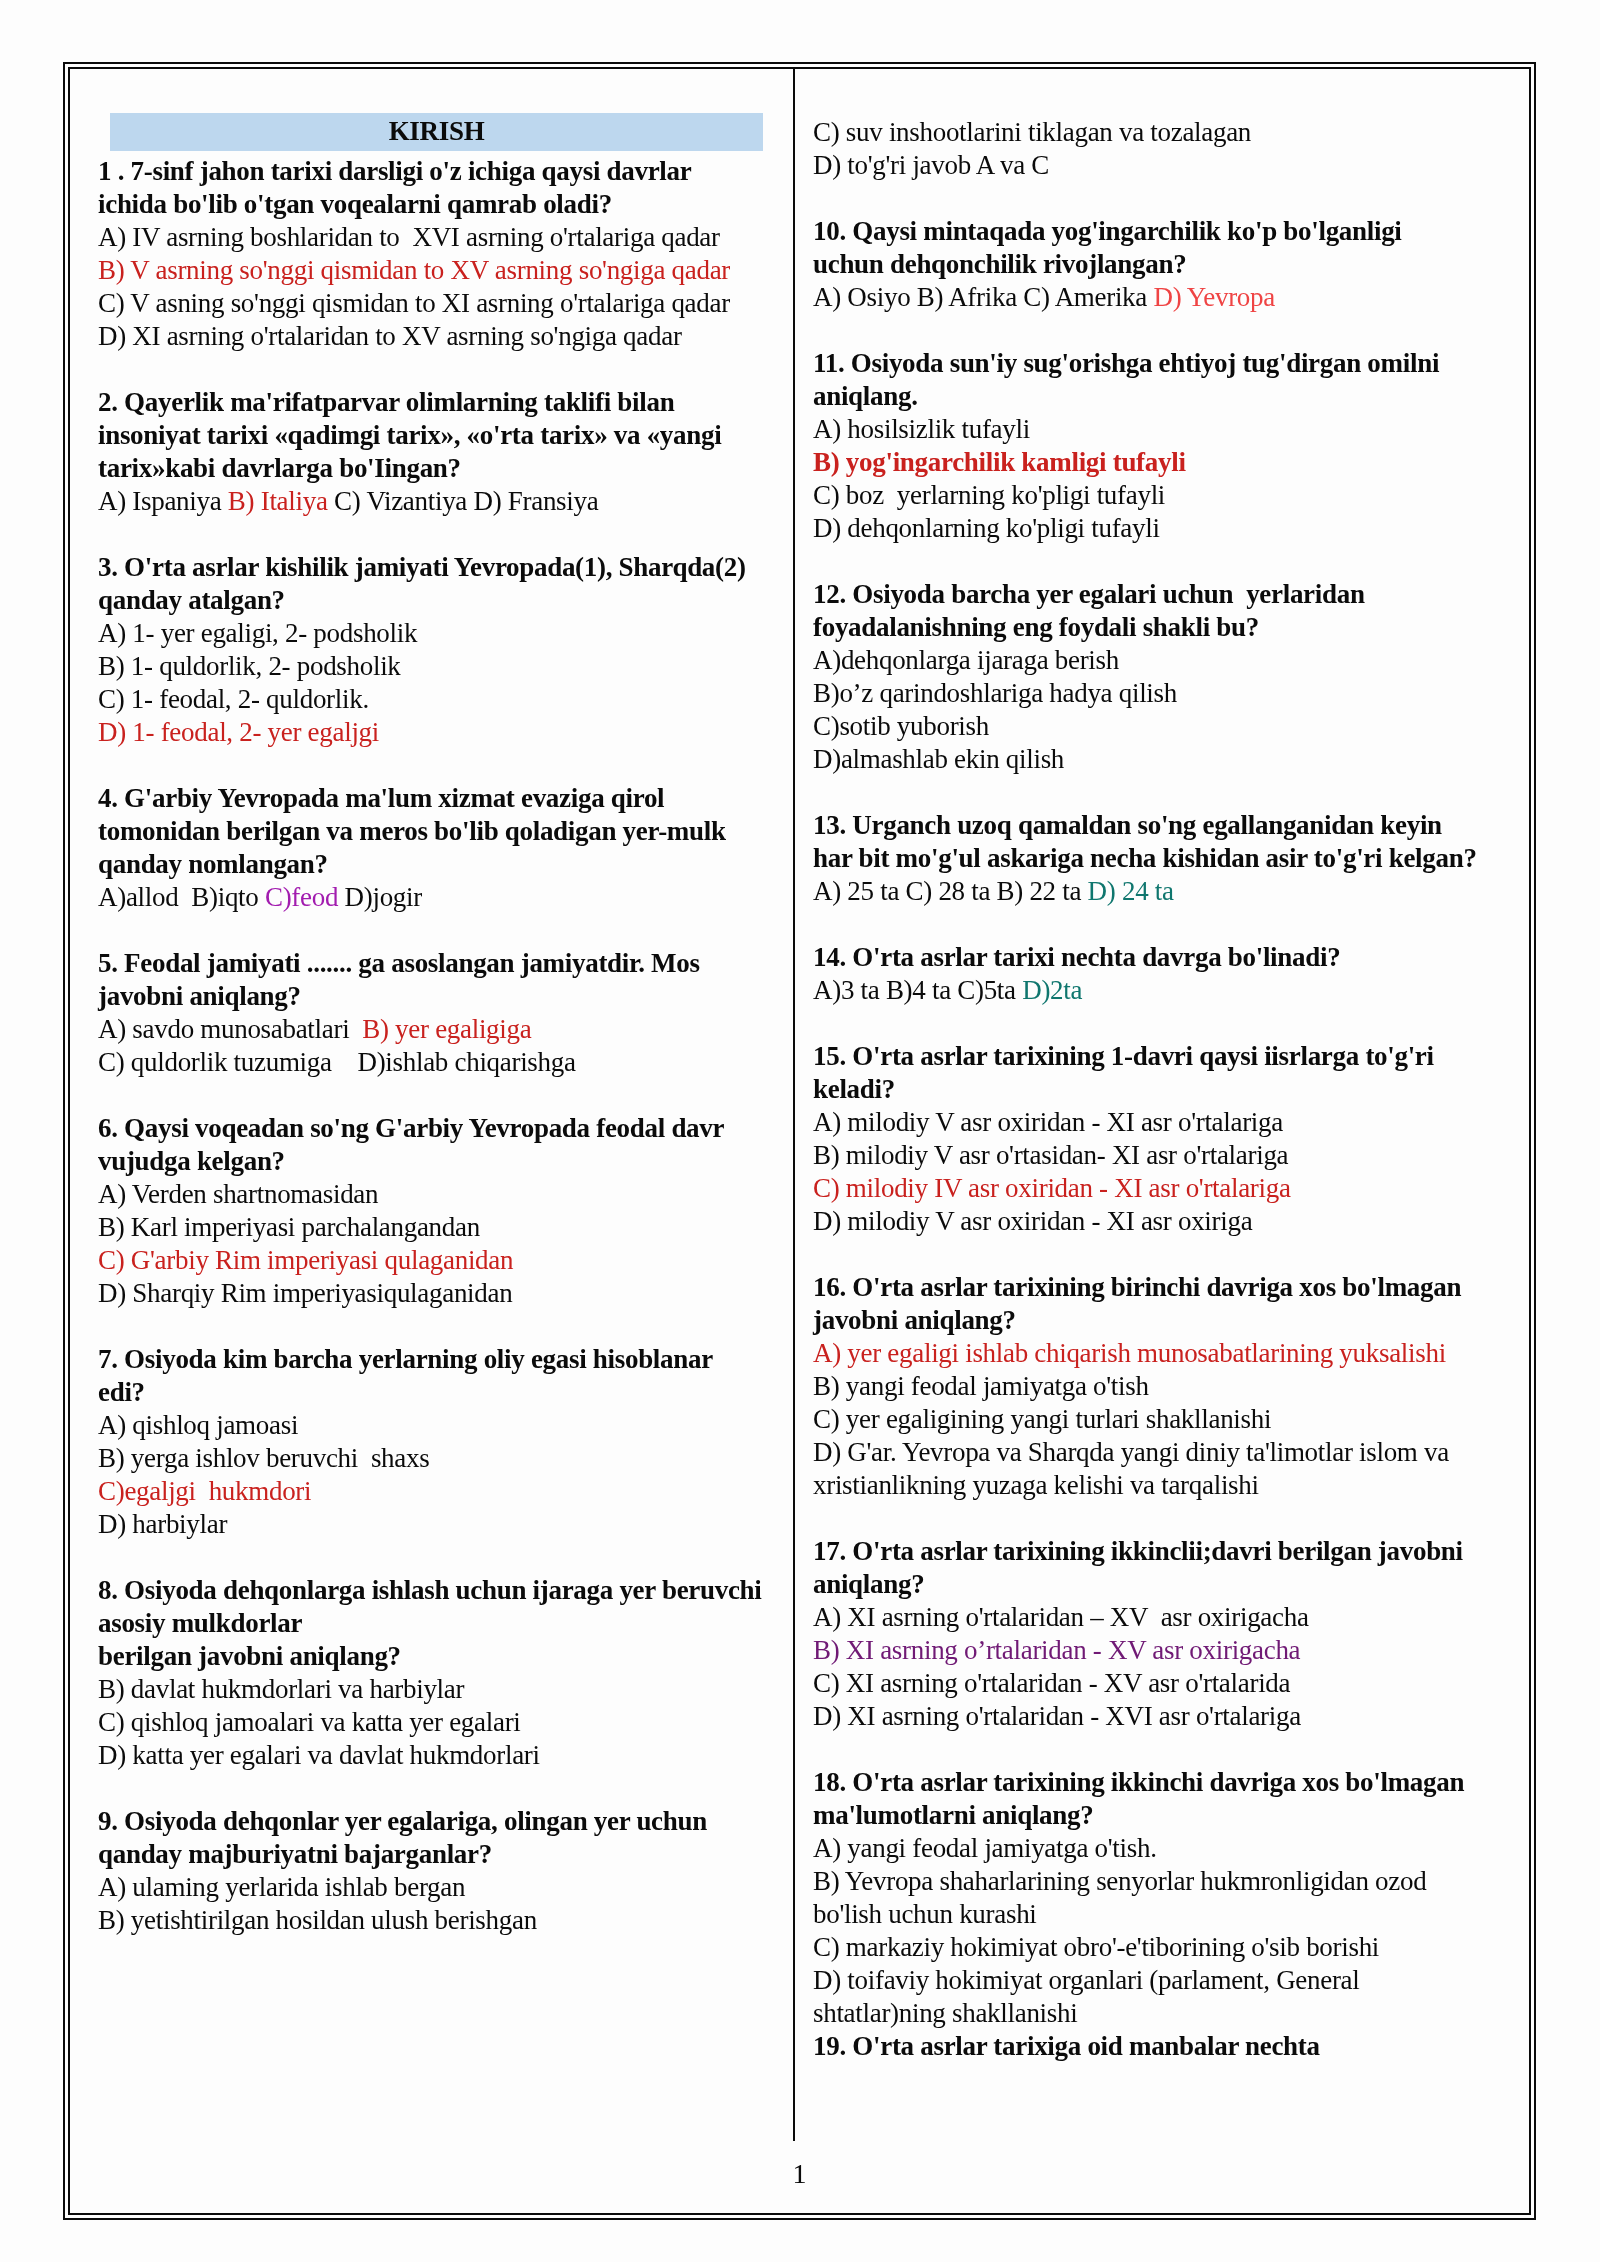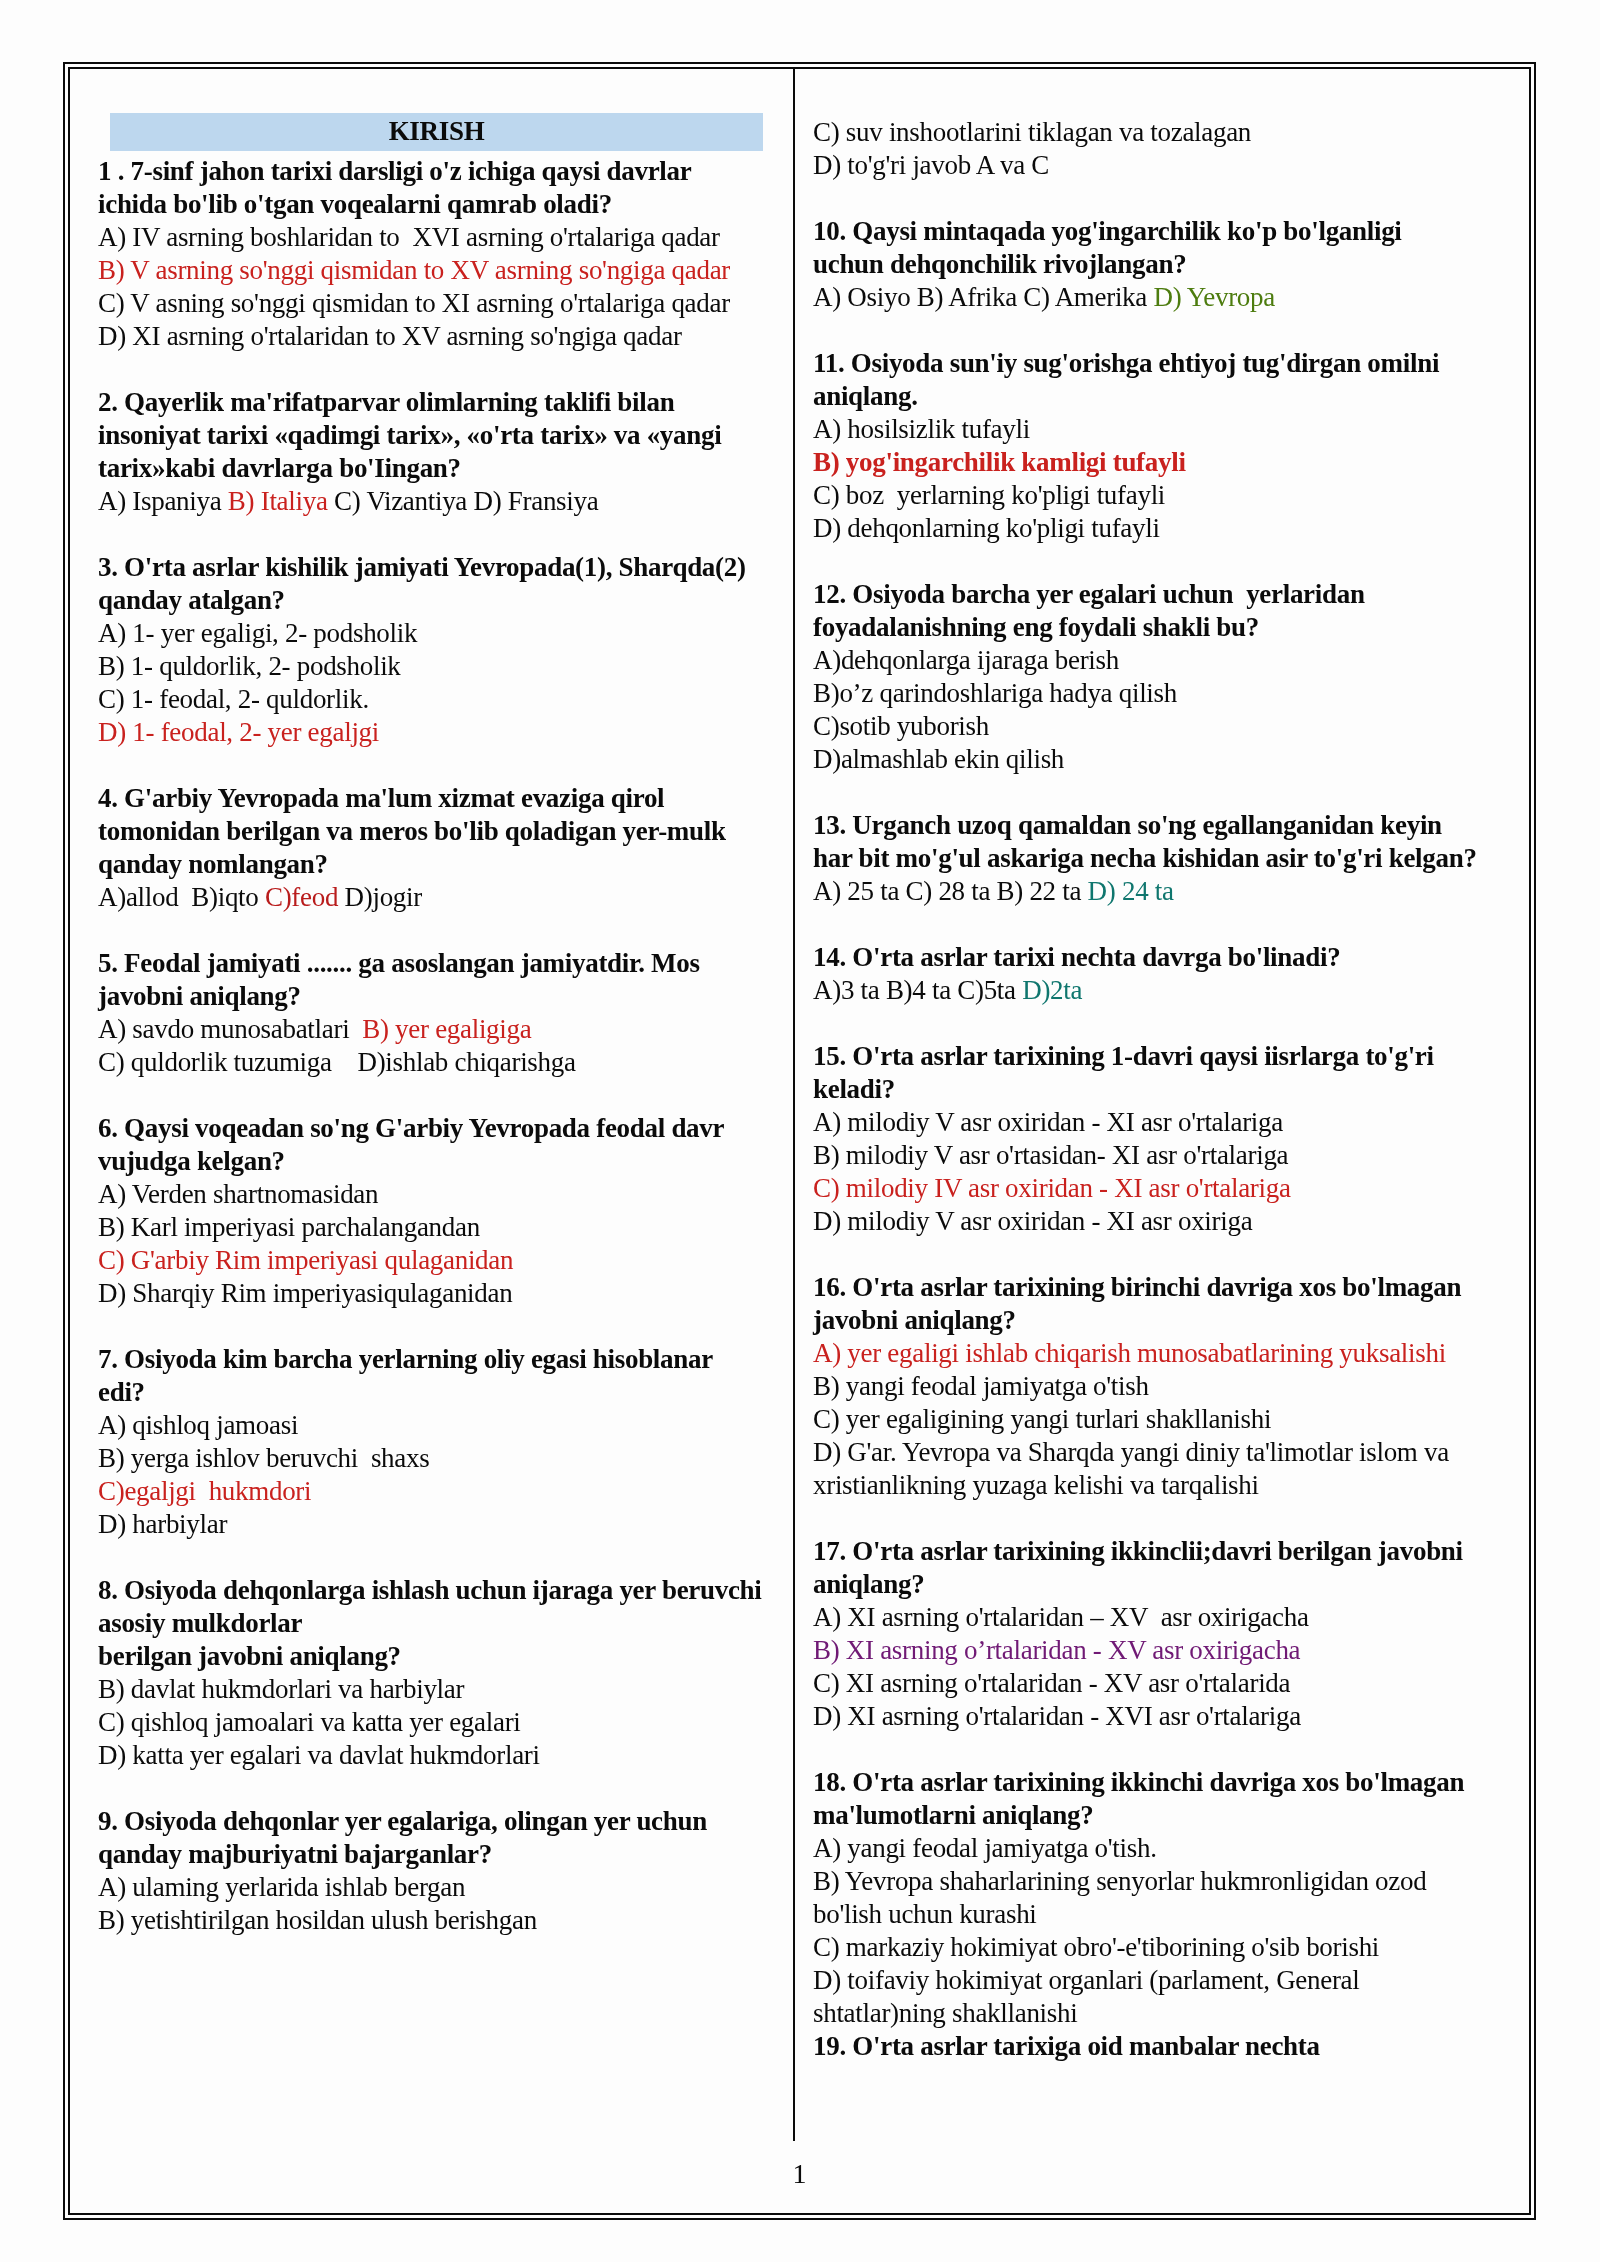--- a/index.html
+++ b/index.html
@@ -79,21 +79,21 @@
             </div>
             <div class="question">
               <div class="q-text">3. O'rta asrlar kishilik jamiyati Yevropada(1), Sharqda(2) qanday atalgan?</div>
               <div class="opt-line"><span class="seg">A) 1- yer egaligi, 2- podsholik</span></div>
               <div class="opt-line"><span class="seg">B) 1- quldorlik, 2- podsholik</span></div>
               <div class="opt-line"><span class="seg">C) 1- feodal, 2- quldorlik.</span></div>
               <div class="opt-line"><span class="seg red" style="color: rgb(201, 33, 30);">D) 1- feodal, 2- yer egaljgi</span></div>
             </div>
             <div class="question">
               <div class="q-text">4. G'arbiy Yevropada ma'lum xizmat evaziga qirol tomonidan berilgan va meros bo'lib qoladigan yer-mulk qanday nomlangan?</div>
-              <div class="opt-line"><span class="seg">A)allod  B)iqto </span><span class="seg red" style="color: #b91c1c; text-align: center;">C)feod</span><span class="seg"> D)jogir</span></div>
+              <div class="opt-line"><span class="seg">A)allod  B)iqto </span><span class="seg red" style="color: #a21caf; text-align: center;">C)feod</span><span class="seg"> D)jogir</span></div>
             </div>
             <div class="question">
               <div class="q-text">5. Feodal jamiyati ....... ga asoslangan jamiyatdir. Mos javobni aniqlang?</div>
               <div class="opt-line"><span class="seg">A) savdo munosabatlari  </span><span class="seg red" style="color: rgb(201, 33, 30);">B) yer egaligiga</span></div>
               <div class="opt-line"><span class="seg">C) quldorlik tuzumiga    D)ishlab chiqarishga</span></div>
             </div>
             <div class="question">
               <div class="q-text">6. Qaysi voqeadan so'ng G'arbiy Yevropada feodal davr vujudga kelgan?</div>
               <div class="opt-line"><span class="seg">A) Verden shartnomasidan</span></div>
               <div class="opt-line"><span class="seg">B) Karl imperiyasi parchalangandan</span></div>
@@ -122,21 +122,21 @@
           </div>
       </div>
       <div class="col col-right">
         <div id="col-right-questions">
             <div class="question first">
               <div class="opt-line"><span class="seg">C) suv inshootlarini tiklagan va tozalagan</span></div>
               <div class="opt-line"><span class="seg">D) to'g'ri javob A va C</span></div>
             </div>
             <div class="question">
               <div class="q-text">10. Qaysi mintaqada yog'ingarchilik ko'p bo'lganligi uchun dehqonchilik rivojlangan?</div>
-              <div class="opt-line"><span class="seg">A) Osiyo B) Afrika C) Amerika </span><span class="seg red" style="color: #4d7c0f;">D) Yevropa</span></div>
+              <div class="opt-line"><span class="seg">A) Osiyo B) Afrika C) Amerika </span><span class="seg red" style="color: #ef4444;">D) Yevropa</span></div>
             </div>
             <div class="question">
               <div class="q-text">11. Osiyoda sun'iy sug'orishga ehtiyoj tug'dirgan omilni aniqlang.</div>
               <div class="opt-line"><span class="seg">A) hosilsizlik tufayli</span></div>
               <div class="opt-line"><span class="seg red" style="color: rgb(201, 33, 30); font-weight: bold;">B) yog'ingarchilik kamligi tufayli</span></div>
               <div class="opt-line"><span class="seg">C) boz  yerlarning ko'pligi tufayli</span></div>
               <div class="opt-line"><span class="seg">D) dehqonlarning ko'pligi tufayli</span></div>
             </div>
             <div class="question">
               <div class="q-text">12. Osiyoda barcha yer egalari uchun  yerlaridan foyadalanishning eng foydali shakli bu?</div>

